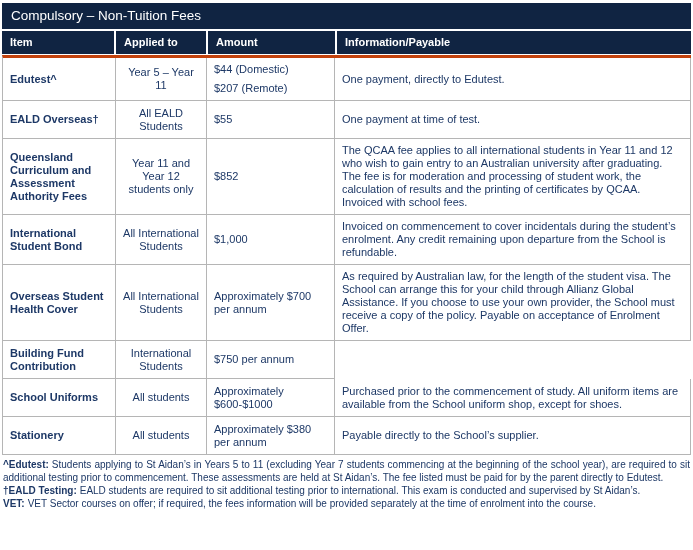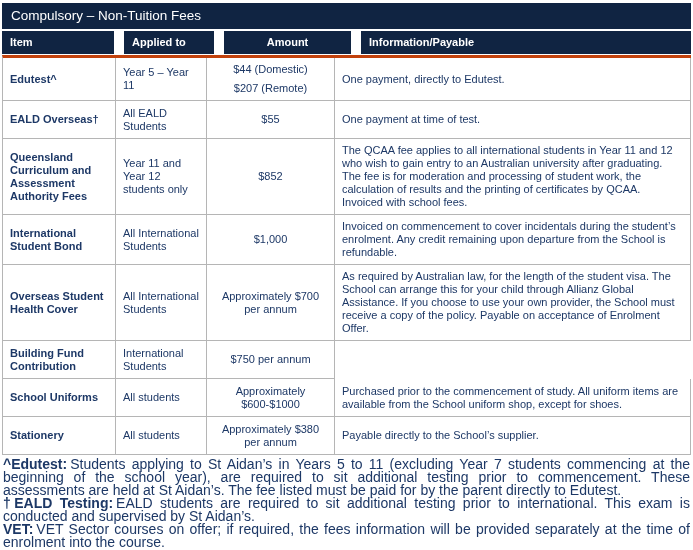--- a/index.html
+++ b/index.html
@@ -6,43 +6,43 @@
   body { background: #ffffff; font-family: "Liberation Sans", sans-serif; }
   .page {
     width: 693px; height: 550px; background: #ffffff;
     padding: 3px 2px 0 2px; overflow: hidden; position: relative;
   }
   .title-bar {
     background: #102442; color: #ffffff; font-weight: normal;
     font-size: 13.5px; line-height: 16px; padding: 5px 9px;
     margin-bottom: 2px;
   }
-  .header-row { display: flex; gap: 10px; margin-bottom: 1px; }
+  .header-row { display: flex; gap: 2px; margin-bottom: 1px; }
   .hcell {
     background: #102442; color: #ffffff; font-weight: bold;
     font-size: 11px; line-height: 13px; padding: 5px 8px;
   }
   .c1 { width: 112px; }
   .c2 { width: 90px; }
-  .c3 { width: 127px; text-align: center; }
+  .c3 { width: 127px; }
   .c4 { flex: 1; }
   .tbody { border-top: 3px solid #c2410c; border-left: 1px solid #b5b5b5; }
   .trow { display: flex; }
   .cell {
     border-right: 1px solid #b5b5b5; border-bottom: 1px solid #b5b5b5;
     padding: 5px 7px; font-size: 11px; line-height: 13px; color: #1d3866;
     display: flex; flex-direction: column; justify-content: center;
     min-height: 38px;
   }
   .cell.c1 { width: 113px; font-weight: bold; }
-  .cell.c2 { width: 91px; }
+  .cell.c2 { width: 91px; text-align: center; }
   .cell.c3 { width: 128px; }
   .amount2 { margin-top: 6px; }
   .footnotes {
-    margin-top: 3px; font-size: 14px; line-height: 13px; color: #1d3866;
+    margin-top: 3px; font-size: 10px; line-height: 13px; color: #1d3866;
     padding: 0 1px; text-align: justify;
   }
   .fn-lead { font-weight: bold; margin-right: 3px; }
 </style>
 </head>
 <body>
 
 <div class="page">
 
   <div class="title-bar">

